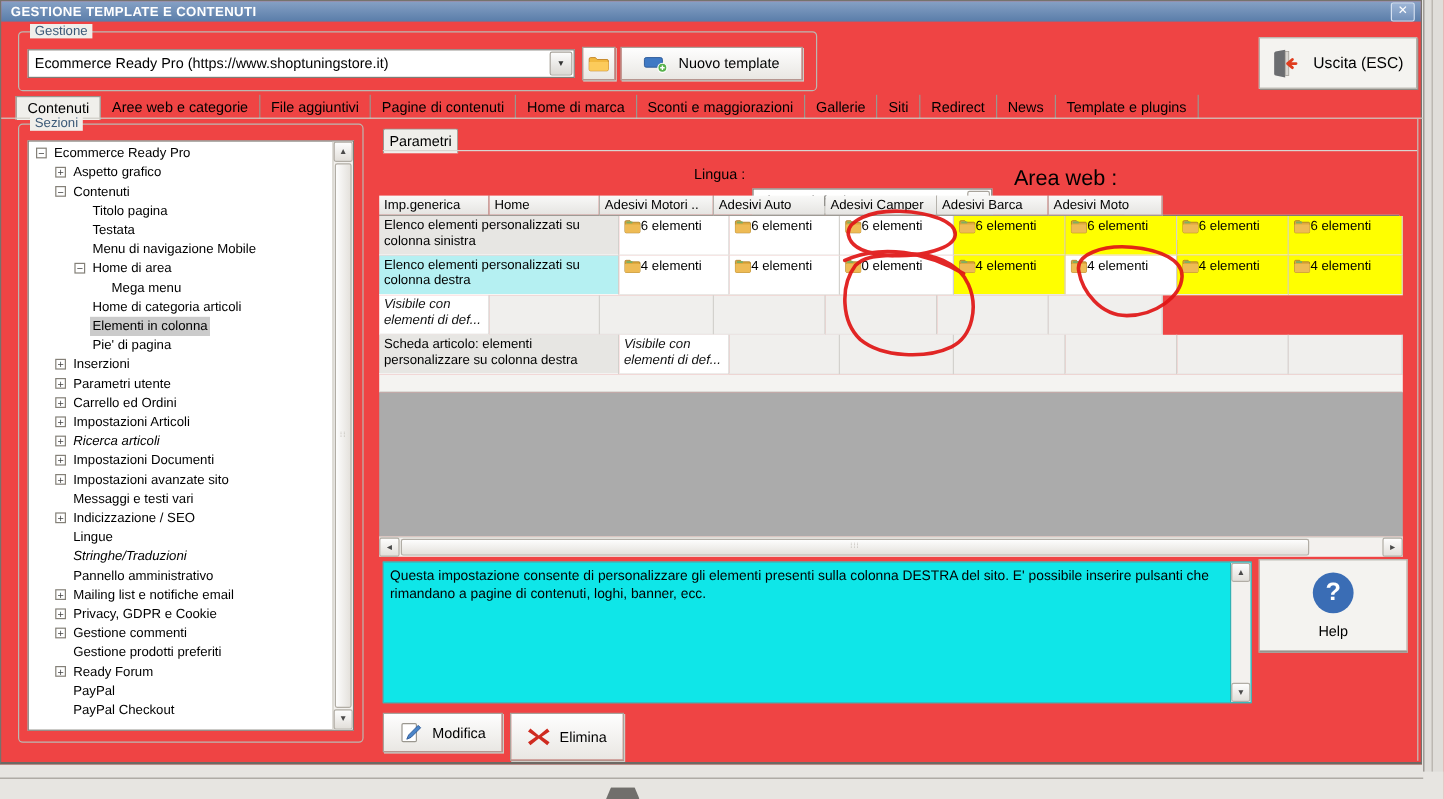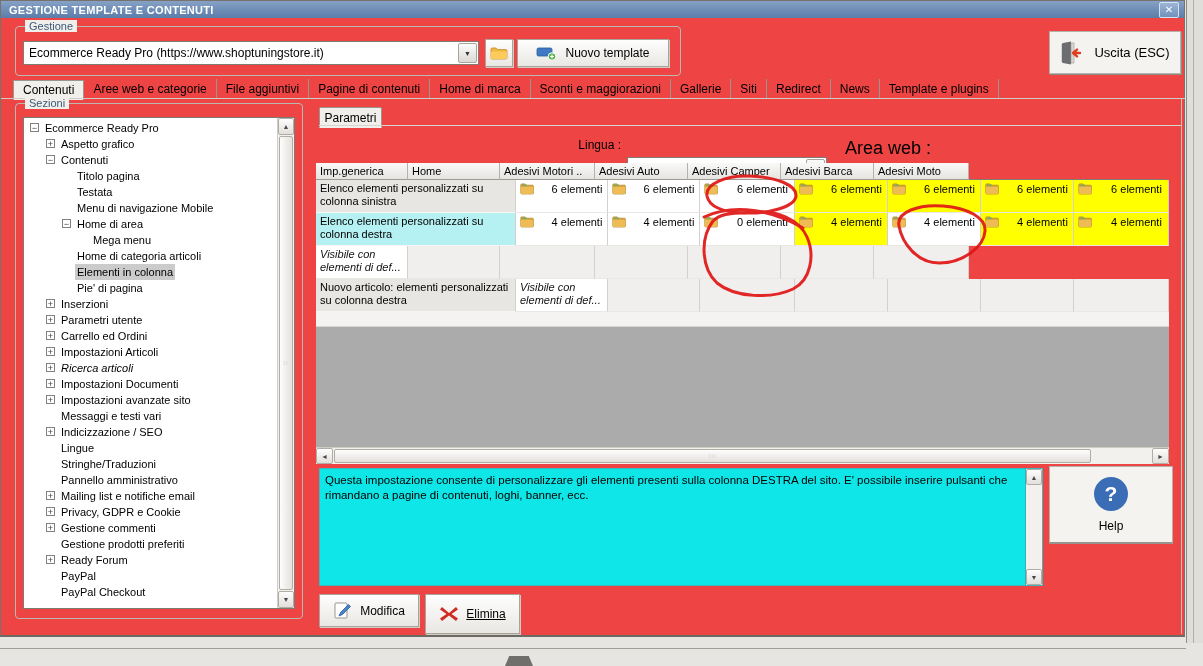--- a/index.html
+++ b/index.html
@@ -70,21 +70,21 @@
   .trh{display:flex;height:17px;}
   .th{background:linear-gradient(#f9f9f8,#e5e4e1);border-right:1px solid #b5b2ac;
     border-bottom:1px solid #9e9b95;box-sizing:border-box;padding:1px 4px;line-height:14px;
     white-space:nowrap;overflow:hidden;font-size:11px;}
   .tr{display:flex;height:33px;}
   .td{box-sizing:border-box;border-right:1px solid #d3d1cd;border-bottom:1px solid #e9e8e5;
     overflow:hidden;font-size:11px;}
   .td.lbl{background:#e7e6e3;border-bottom:1px solid #f7f6f4;padding:2px 4px;line-height:13px;}
   .td.lbl.sel{background:#b5f0f2;}
   .td.val{display:flex;align-items:flex-start;padding:2px 4px;}
-  .td.val .cnt{flex:1;text-align:center;line-height:14px;padding-left:17px;}
+  .td.val .cnt{flex:1;text-align:left;line-height:14px;}
   .td.val.italic{font-style:italic;display:block;line-height:13px;color:#111;}
   #empty-row{height:14px;background:#f4f3f1;border-bottom:1px solid #d8d6d2;}
   #table-filler{height:120px;background:#ababab;}
 
   
   #info-box{left:318px;top:467px;width:724px;height:118px;background:#0fe6e8;
     border:1px solid #39b9bb;box-sizing:border-box;}
   #info-text{position:absolute;left:5px;top:4px;right:24px;line-height:15px;font-size:11.5px;}
 
   
@@ -245,21 +245,21 @@
           <div class="tree-label" style="left: 35px;">Messaggi e testi vari</div>
         </div>
         <div class="tree-item">
           <div class="tree-glyph" style="left: 22px;">+</div>
           <div class="tree-label" style="left: 35px; text-align: right;">Indicizzazione / SEO</div>
         </div>
         <div class="tree-item">
           <div class="tree-label" style="left: 35px;">Lingue</div>
         </div>
         <div class="tree-item">
-          <div class="tree-label" style="left: 35px;">Stringhe/Traduzioni</div>
+          <div class="tree-label" style="left: 35px; font-style: italic;">Stringhe/Traduzioni</div>
         </div>
         <div class="tree-item">
           <div class="tree-label" style="left: 35px;">Pannello amministrativo</div>
         </div>
         <div class="tree-item">
           <div class="tree-glyph" style="left: 22px;">+</div>
           <div class="tree-label" style="left: 35px;">Mailing list e notifiche email</div>
         </div>
         <div class="tree-item">
           <div class="tree-glyph" style="left: 22px;">+</div>
@@ -467,21 +467,21 @@
         <div class="tr">
           <div class="td val italic" style="width: 92px; background: rgb(255, 255, 255);">Visibile con elementi di def...</div>
           <div class="td val" style="width: 92px; background: rgb(240, 239, 237);"></div>
           <div class="td val" style="width: 95px; background: rgb(240, 239, 237);"></div>
           <div class="td val" style="width: 93px; background: rgb(240, 239, 237);"></div>
           <div class="td val" style="width: 93px; background: rgb(240, 239, 237);"></div>
           <div class="td val" style="width: 93px; background: rgb(240, 239, 237);"></div>
           <div class="td val" style="width: 95px; background: rgb(240, 239, 237);"></div>
         </div>
         <div class="tr">
-          <div class="td lbl" style="width: 200px;">Nuovo articolo: elementi personalizzati su colonna destra</div>
+          <div class="td lbl" style="width: 200px;">Scheda articolo: elementi personalizzare su colonna destra</div>
           <div class="td val italic" style="width: 92px; background: rgb(255, 255, 255);">Visibile con elementi di def...</div>
           <div class="td val" style="width: 92px; background: rgb(240, 239, 237);"></div>
           <div class="td val" style="width: 95px; background: rgb(240, 239, 237);"></div>
           <div class="td val" style="width: 93px; background: rgb(240, 239, 237);"></div>
           <div class="td val" style="width: 93px; background: rgb(240, 239, 237);"></div>
           <div class="td val" style="width: 93px; background: rgb(240, 239, 237);"></div>
           <div class="td val" style="width: 95px; background: rgb(240, 239, 237);"></div>
         </div>
       </div>
     <div id="empty-row"></div>
@@ -509,21 +509,21 @@
 
   <div class="btn abs" style="left:318px;top:593px;width:100px;height:33px;font-size:12px;">
     <span>
       <svg width="20" height="21" viewBox="0 0 20 21">
           <rect x="2" y="3" width="12" height="15" rx="1" fill="#fff" stroke="#9a978f" stroke-width="1"></rect>
           <path d="M17.5 4.5 L9.5 12.5 L8 16 L11.5 14.5 L19.5 6.5 Z" fill="#4a84c8" stroke="#2c5a99" stroke-width="0.8" transform="translate(-2,0)"></path>
         </svg>
     </span>
     <span>Modifica</span>
   </div>
-  <div class="btn abs" style="left:424px;top:593px;width:95px;height:40px;font-size:12px;text-decoration:underline;">
+  <div class="btn abs" style="left:424px;top:593px;width:95px;height:40px;font-size:12px;">
     <span>
       <svg width="20" height="18" viewBox="0 0 20 18">
           <path d="M3 2 L10 8 L17 2 L19 4.5 L12.5 9 L19 13.5 L17 16 L10 10.5 L3 16 L1 13.5 L7.5 9 L1 4.5 Z" fill="#cf2b20"></path>
         </svg>
     </span>
     <span>Elimina</span>
   </div>
 
   <div class="abs" style="left:1180px;top:98px;width:1px;height:535px;background:#c4c1bb;"></div>
 </div>

